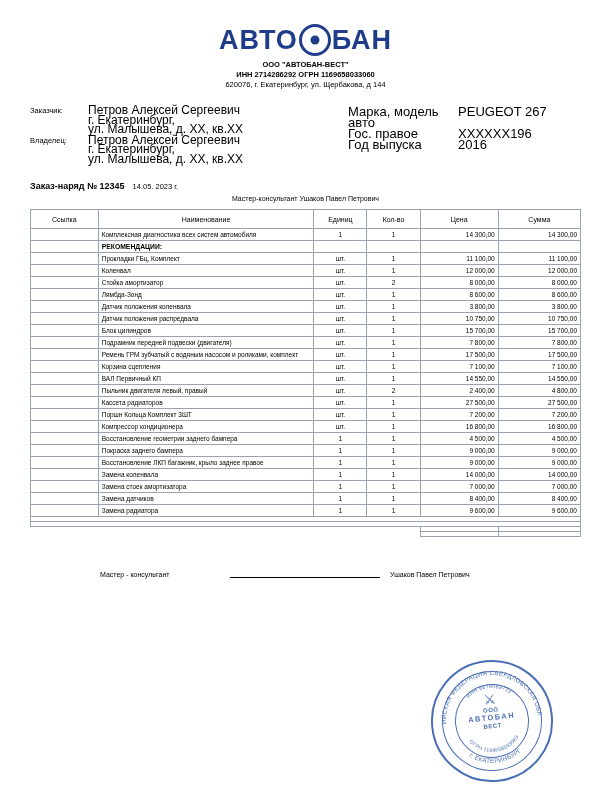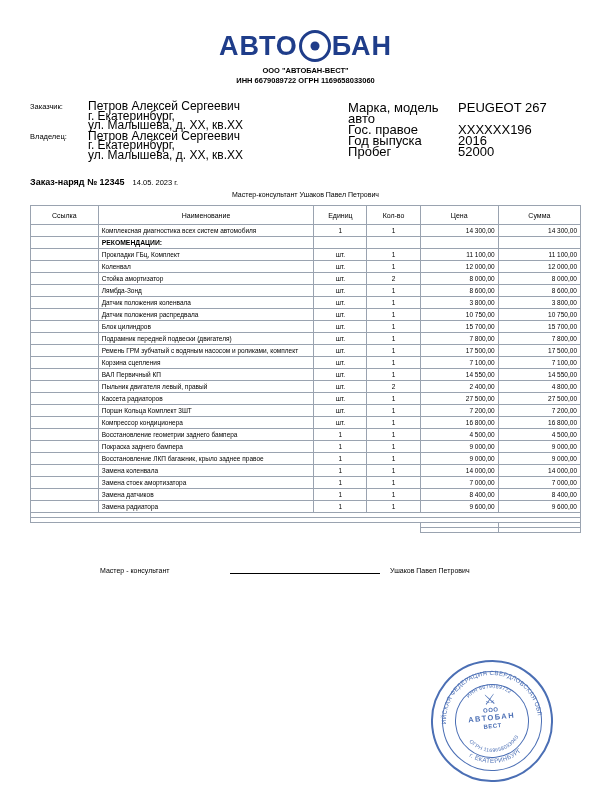--- a/index.html
+++ b/index.html
@@ -12,21 +12,21 @@
     height: 789px;
     font-family: "Liberation Sans", sans-serif;
     color: #000;
     position: relative;
     overflow: hidden;
   }
   .page {
     width: 611px;
     height: 789px;
     box-sizing: border-box;
-    padding: 26px 30px 0 30px;
+    padding: 20px 30px 0 30px;
     position: relative;
   }
   
   .logo-wrap {
     text-align: center;
     margin-top: 4px;
   }
   .logo {
     display: inline-flex;
     align-items: center;
@@ -280,21 +280,22 @@
   <div class="logo-wrap">
     <div class="logo">
       <span>АВТО</span>
         <span class="ring"></span>
         <span>БАН</span>
     </div>
   </div>
 
   <div class="company-block">
     <div>ООО "АВТОБАН-ВЕСТ"</div>
-    <div>ИНН 6679089722 ОГРН 1169658033060</div>
+    <div>ИНН 2714286292 ОГРН 1169658033060</div>
+    <div class="addr">620076, г. Екатеринбург, ул. Щербакова, д 144</div>
   </div>
 
   <div class="parties">
     <div class="left">
       <div class="party-row">
         <div class="party-label">Заказчик:</div>
         <div class="party-value">
           <div>Петров Алексей Сергеевич</div>
           <div>г. Екатеринбург,</div>
           <div>ул. Малышева, д. ХХ, кв.ХХ</div>
@@ -315,24 +316,20 @@
         <div>PEUGEOT 267</div>
       </div>
       <div class="car-row">
         <div class="car-label">Гос. правое</div>
         <div>XXXXXX196</div>
       </div>
       <div class="car-row">
         <div class="car-label">Год выпуска</div>
         <div>2016</div>
       </div>
-      <div class="car-row">
-        <div class="car-label">Пробег</div>
-        <div>52000</div>
-      </div>
     </div>
   </div>
 
   <div class="order-title">
     <span>Заказ-наряд № </span><span>12345</span><span class="date">14.05. 2023 г.</span>
   </div>
   <div class="master-line">Мастер-консультант Ушаков Павел Петрович</div>
 
   <table class="items">
     <thead>

